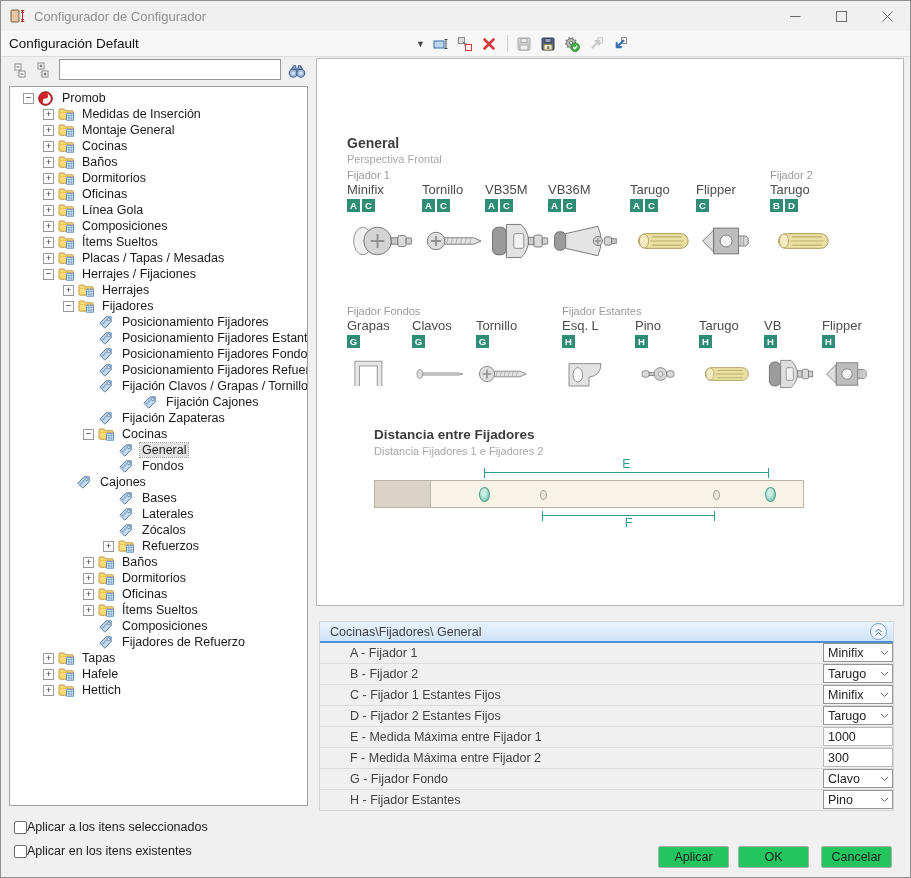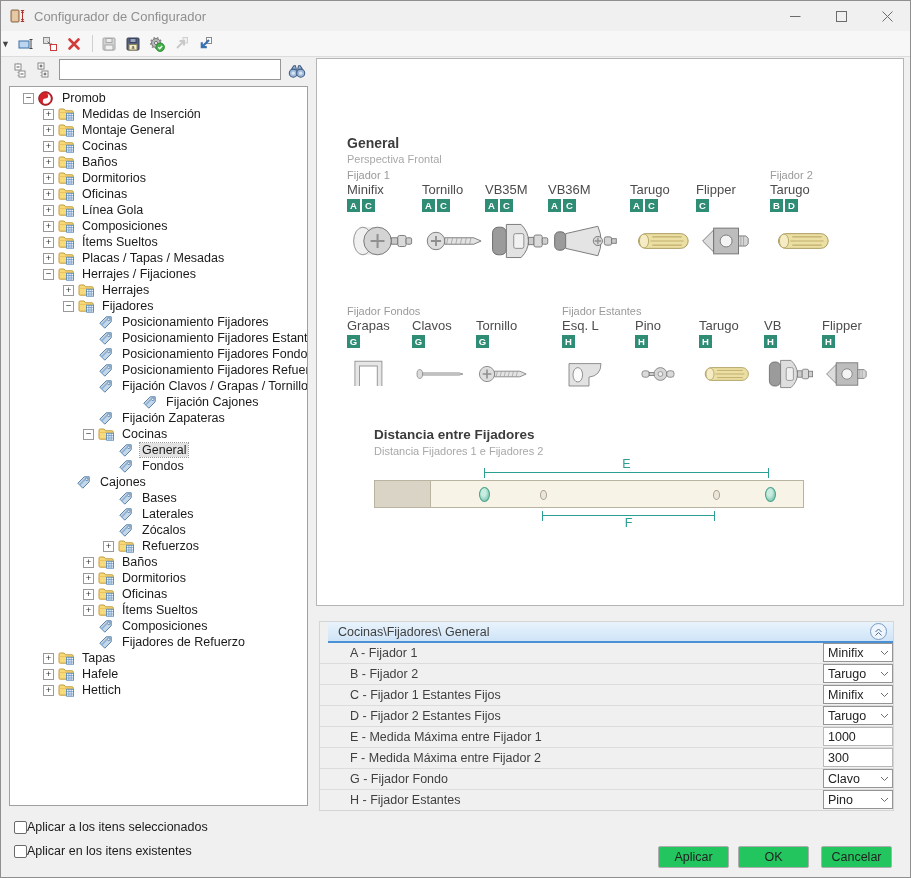--- a/index.html
+++ b/index.html
@@ -54,21 +54,21 @@
   .dot-inner{position:absolute;width:7px;height:10px;border-radius:50%;top:8.5px;box-sizing:border-box;
              background:#ece6d8;border:1px solid #a9a294;}
   .dim{position:absolute;color:var(--dim-color,#2ba092);}
   .dim .line{height:0;border-top:1.5px solid var(--dim-color,#2ba092);position:relative;}
   .dim .line::before,.dim .line::after{content:"";position:absolute;top:-5px;height:10px;width:0;border-left:1.5px solid var(--dim-color,#2ba092);}
   .dim .line::before{left:0;} .dim .line::after{right:0;}
   .dim .lbl{text-align:center;font-size:12.5px;height:15px;}
   
   .props{position:absolute;left:318px;top:620px;width:575px;background:#f0f0f0;border:1px solid #d5d5d5;box-sizing:border-box;}
   .props-header{height:21px;background:linear-gradient(#e9f3fc,#cfe4f7);border-bottom:2px solid #4a90d2;
-                display:flex;align-items:center;padding:0 6px 0 10px;box-sizing:border-box;color:#404040;margin-left:8px;}
+                display:flex;align-items:center;padding:0 6px 0 10px;box-sizing:border-box;color:#404040;}
   .collapse-btn{margin-left:auto;width:15px;height:15px;border-radius:50%;border:1px solid #7a9cc4;background:#eef5fc;
                 display:flex;align-items:center;justify-content:center;}
   .prop-row{position:relative;height:20px;border-top:1px solid #dcdcdc;}
   .prop-row:first-child{border-top:none;}
   .prop-label{position:absolute;left:30px;top:0;line-height:20px;color:#3f3f3f;}
   .prop-value{position:absolute;left:503px;top:0px;width:70px;height:19px;background:#fff;border:1px solid #949494;
               box-sizing:border-box;display:flex;align-items:center;padding-left:4px;color:#222;}
   .prop-value .chev{margin-left:auto;margin-right:3px;display:flex;}
   .prop-value.txt{border-color:#b8b8b8;}
   
@@ -106,20 +106,21 @@
         </span>
       <span class="wbtn">
           <svg width="11" height="11" viewBox="0 0 11 11">
             <path d="M0.5 0.5 L10.5 10.5 M10.5 0.5 L0.5 10.5" stroke="#6b6b6b"></path>
           </svg>
         </span>
     </div>
   </div>
 
   <div class="toolbar">
+    <span class="cfgname">Configuración Default</span>
     <span class="ddarrow">▼</span>
     <div id="toolbar-icons" style="display:flex;align-items:center;">
         <span class="tbic">
           <svg width="16" height="16" viewBox="0 0 16 16" fill="none">
             <rect x="1" y="5" width="10" height="7" fill="#bcd6ef" stroke="#3a6ea5"></rect>
             <path d="M13 3.5 V12.5 M11.5 3.5 H14.5 M11.5 12.5 H14.5" stroke="#444"></path>
           </svg>
         </span>
         <span class="tbic">
           <svg width="16" height="16" viewBox="0 0 16 16" fill="none">

